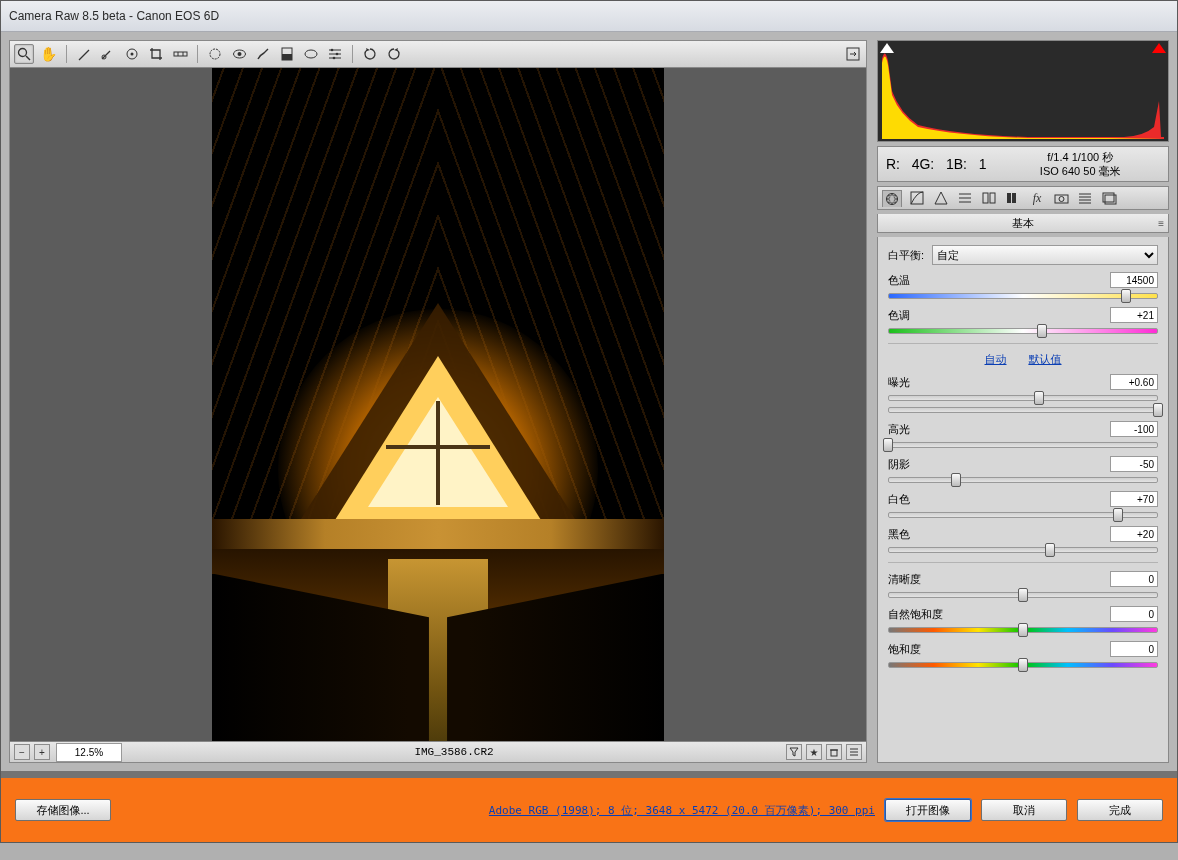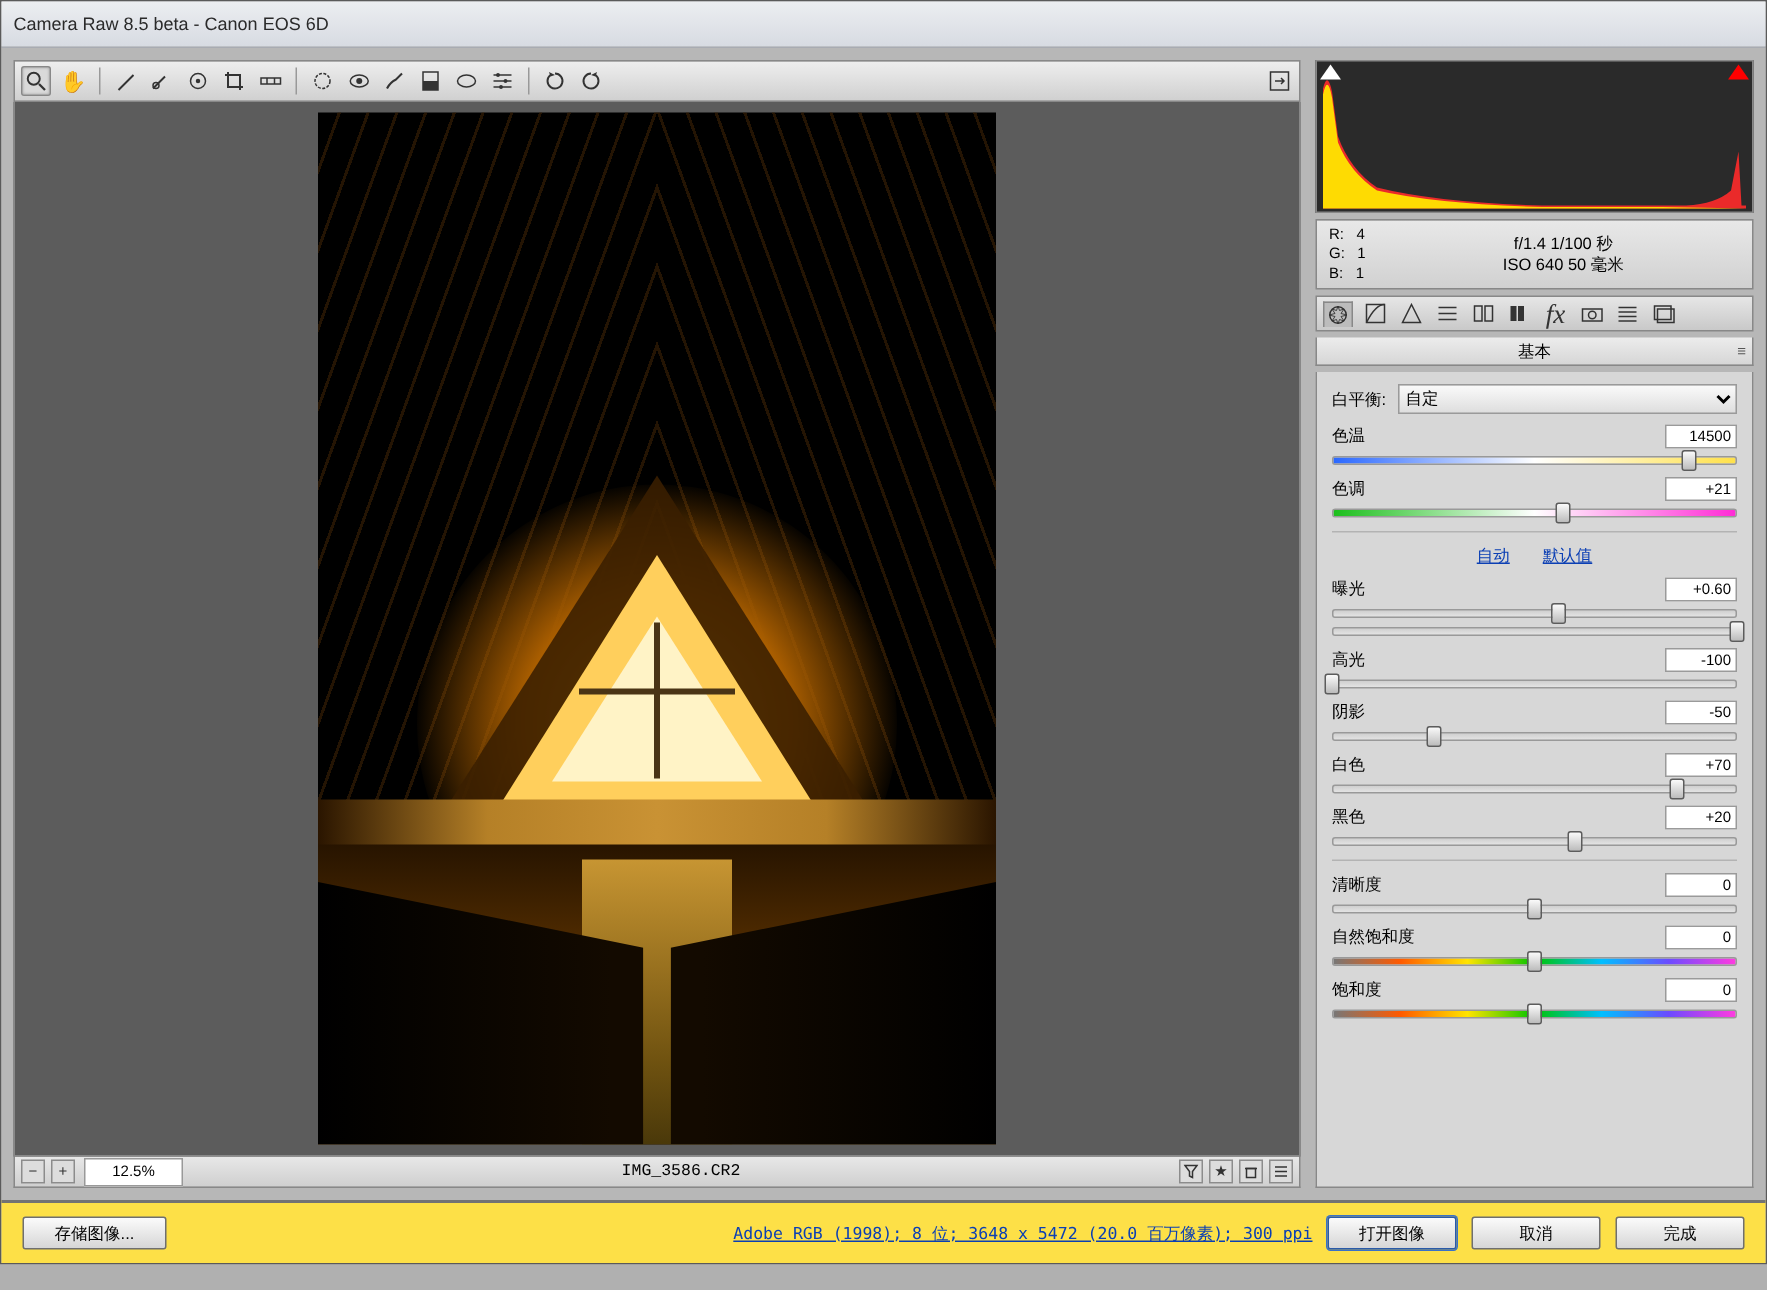--- a/index.html
+++ b/index.html
@@ -33,45 +33,45 @@
   .sb-btn{width:14px;height:14px;border:1px solid #8c8c8c;background:#ddd;font-size:10px;display:flex;align-items:center;justify-content:center;color:#333}
   .zoom-box{width:60px;height:15px;border:1px solid #999;background:#fff;font-size:10px;text-align:center;margin-left:2px}
   .file-center{flex:1;text-align:center;color:#000;font-family:Liberation Mono, monospace;font-size:11px}
   .right-pane{width:292px;display:flex;flex-direction:column;gap:4px}
   .histo-box{height:100px;background:#2a2a2a;border:1px solid #888;position:relative;overflow:hidden}
   .histo-svg{position:absolute;inset:0}
   .clip{position:absolute;top:2px;width:0;height:0;border-left:7px solid transparent;border-right:7px solid transparent;border-bottom:10px solid}
   .clip.l{left:2px;border-bottom-color:#fff}
   .clip.r{right:2px;border-bottom-color:#ff0000}
   .meta-box{background:linear-gradient(#e8e8e8,#d1d1d1);border:1px solid #888;padding:3px 8px;display:flex;align-items:center;gap:14px;color:#000}
-  .meta-rgb{display:flex;flex-direction:column;line-height:13px;font-size:10px}
+  .meta-rgb{display:flex;flex-direction:row;line-height:13px;font-size:14px}
   .meta-exif{flex:1;display:flex;flex-direction:column;align-items:center;line-height:14px;font-size:11px}
   .tabs-row{height:22px;background:linear-gradient(#e6e6e6,#c9c9c9);border:1px solid #888;display:flex;align-items:center;padding:0 4px;gap:6px}
-  .tab-ic{width:18px;height:16px;color:#333;display:flex;align-items:center;justify-content:center;font-size:18px}
+  .tab-ic{width:18px;height:16px;color:#333;display:flex;align-items:center;justify-content:center;font-size:12px}
   .tab-ic.active{background:#bcbcbc;border:1px solid #888;border-bottom:none}
   .panel-head{height:18px;background:linear-gradient(#ececec,#d6d6d6);border:1px solid #888;border-top:none;display:flex;align-items:center;justify-content:center;position:relative;font-size:11px}
   .panel-head .menu-ic{position:absolute;right:4px;font-size:10px;color:#555}
   .panel-body{flex:1;background:#d7d7d7;border:1px solid #888;border-top:none;padding:8px 10px 4px;overflow:auto}
   .row{display:flex;align-items:center;margin-bottom:3px}
   .row label{font-size:11px;color:#000}
   select.wb{flex:1;height:20px;margin-left:8px;border:1px solid #9a9a9a;background:linear-gradient(#fafafa,#dedede);font-size:11px}
-  .slider-row{display:flex;align-items:flex-start;justify-content:space-between;margin-top:7px}
+  .slider-row{display:flex;align-items:center;justify-content:space-between;margin-top:7px}
   .slider-row label{font-size:11px;color:#000}
   .valbox{width:48px;height:16px;border:1px solid #9a9a9a;background:#fff;font-size:10px;text-align:right;padding:0 3px;box-sizing:border-box;outline:none}
   .track{position:relative;height:10px;margin:2px 0 0}
   .track .bar{position:absolute;left:0;right:0;top:3px;height:4px;border-radius:2px;border:1px solid #999}
   .bar.gray{background:linear-gradient(#cfcfcf,#e3e3e3)}
   .bar.temp{background:linear-gradient(to right,#2a68ff,#ffffff,#ffe14a)}
   .bar.tint{background:linear-gradient(to right,#1bbf1b,#ffffff,#ff2bd6)}
   .bar.vib{background:linear-gradient(to right,#777,#ff5a00,#ffe400,#00c400,#00bfff,#6b4bff,#ff3be0)}
   .thumb{position:absolute;top:-1px;width:8px;height:12px;background:linear-gradient(#fafafa,#bcbcbc);border:1px solid #5c5c5c;border-radius:2px;transform:translateX(-50%)}
   hr.sep{border:none;border-top:1px solid #b3b3b3;margin:8px 0}
   .linkrow{display:flex;justify-content:center;gap:22px;margin:2px 0 4px}
   .linkrow a{color:#0b3fb4;text-decoration:underline;font-size:11px;cursor:pointer}
-  .footer{height:40px;display:flex;align-items:center;padding:0 14px;gap:10px;background:#fde047;border-top:2px solid #737373}
+  .footer{height:40px;display:flex;align-items:center;padding:12px 14px;gap:10px;background:#f97316;border-top:7px solid #737373}
   .footer-link{flex:1;text-align:right}
   .footer-link a{color:#0b3fb4;text-decoration:underline;font-family:monospace;font-size:11px}
   .btn{min-width:86px;height:22px;border:1px solid #6f6f6f;background:linear-gradient(#fbfbfb,#d6d6d6);border-radius:2px;font-size:11px;padding:0 10px;color:#000}
   .btn.primary{box-shadow:0 0 0 1px #3a72c8; border-color:#2a5aa8}
   .btn.save{min-width:96px}
   .watermark{height:16px;background:#222;color:#bdbdbd;font-size:10px;padding:0 8px;display:flex;align-items:center;gap:10px}
   svg{display:block}
 </style>
 </head>
 <body>

